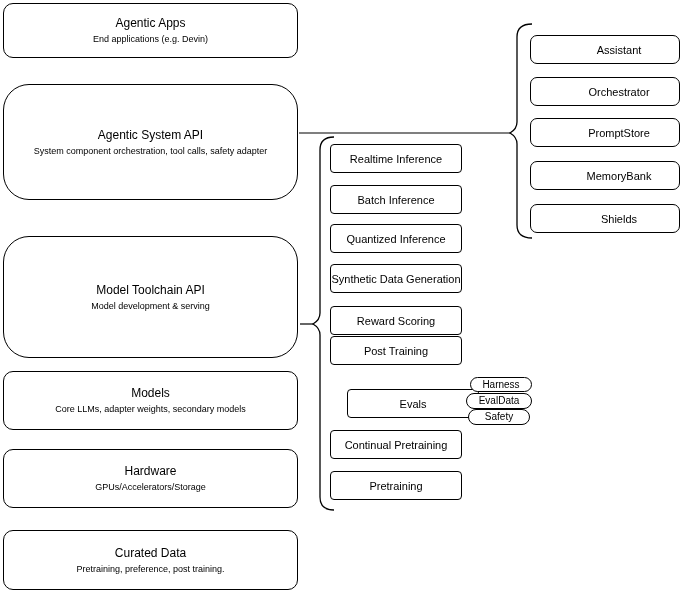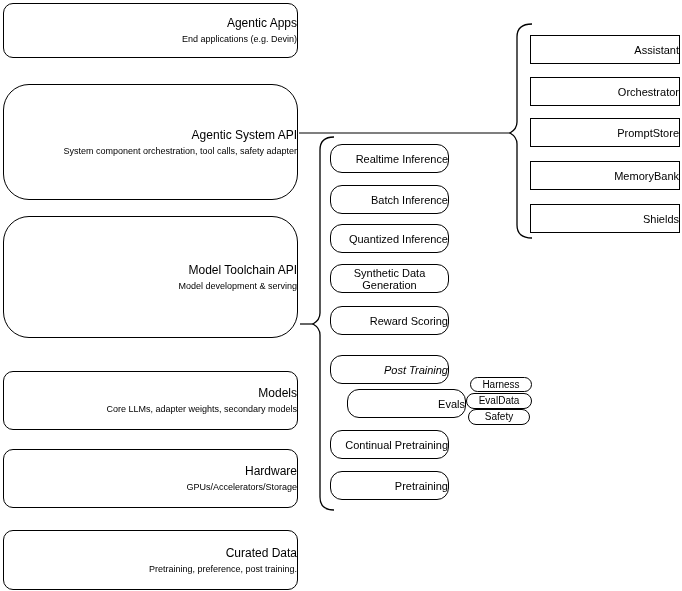--- a/index.html
+++ b/index.html
@@ -21,50 +21,50 @@
     width: 682px; height: 591px;
     z-index: 1;
   }
   .node {
     position: absolute;
     box-sizing: border-box;
     border: 1px solid #000000;
     background: #ffffff;
     display: flex;
     flex-direction: column;
-    align-items: flex-end;
+    align-items: center;
     justify-content: center;
     text-align: center;
     z-index: 2;
   }
   .node .title {
     font-size: 12px;
     line-height: 15px;
     white-space: nowrap;
   }
   .node .subtitle {
     font-size: 9px;
     line-height: 12px;
     margin-top: 2px;
     white-space: nowrap;
   }
   
   .big-node { left: 3px; width: 295px; border-radius: 10px; }
   .api-node { border-radius: 26px; }
   
   .svc {
-    left: 330px; width: 119px; height: 29px;
-    border-radius: 12px;
+    left: 330px; width: 132px; height: 29px;
+    border-radius: 4px;
     font-size: 11px;
     z-index: 2;
   }
   
   .cmp {
     left: 530px; width: 150px; height: 29px;
-    border-radius: 0;
+    border-radius: 7px;
     font-size: 11px;
     z-index: 2;
     padding-left: 28px;
   }
   
   .pill {
     position: absolute;
     box-sizing: border-box;
     border: 1px solid #000000;
     background: #ffffff;
@@ -96,21 +96,21 @@
   <div class="node big-node" style="top:3px; height:55px;">
     <div class="title">Agentic Apps</div>
     <div class="subtitle">End applications (e.g. Devin)</div>
   </div>
 
   <div class="node big-node api-node" style="top:84px; height:116px;">
     <div class="title">Agentic System API</div>
     <div class="subtitle">System component orchestration, tool calls, safety adapter</div>
   </div>
 
-  <div class="node big-node api-node" style="top:216px; height:122px;">
+  <div class="node big-node api-node" style="top:236px; height:122px;">
     <div class="title">Model Toolchain API</div>
     <div class="subtitle">Model development &amp; serving</div>
   </div>
 
   <div class="node big-node" style="top:371px; height:59px;">
     <div class="title">Models</div>
     <div class="subtitle">Core LLMs, adapter weights, secondary models</div>
   </div>
 
   <div class="node big-node" style="top:449px; height:59px;">
@@ -131,21 +131,21 @@
   </div>
   <div class="node svc" style="top:224px;">
     <span>Quantized Inference</span>
   </div>
   <div class="node svc" style="top:264px;">
     <span>Synthetic Data Generation</span>
   </div>
   <div class="node svc" style="top:306px;">
     <span>Reward Scoring</span>
   </div>
-  <div class="node svc" style="top:355px;font-style:italic;">
+  <div class="node svc" style="top:336px;">
     <span>Post Training</span>
   </div>
   <div class="node svc" style="top:389px;margin-left:17px;">
     <span>Evals</span>
   </div>
   <div class="node svc" style="top:430px;">
     <span>Continual Pretraining</span>
   </div>
   <div class="node svc" style="top:471px;">
     <span>Pretraining</span>

